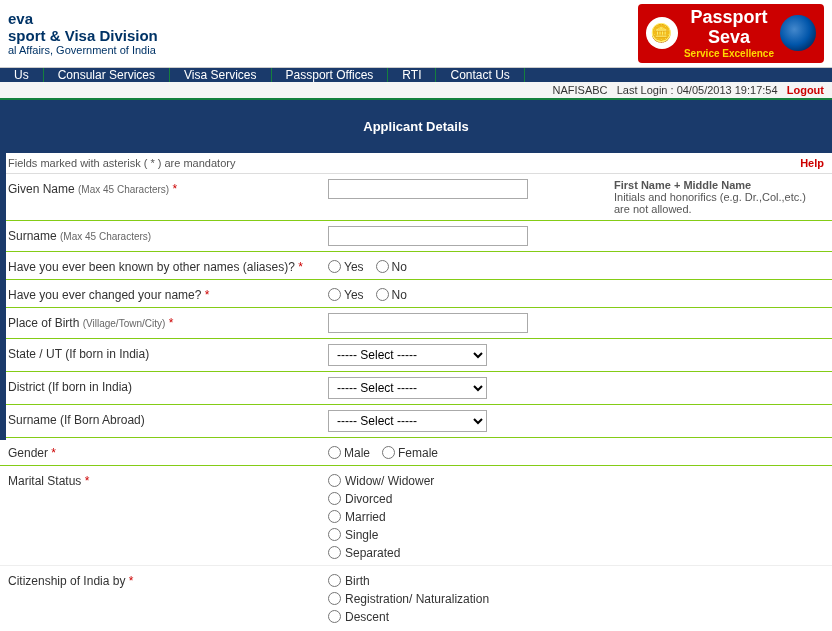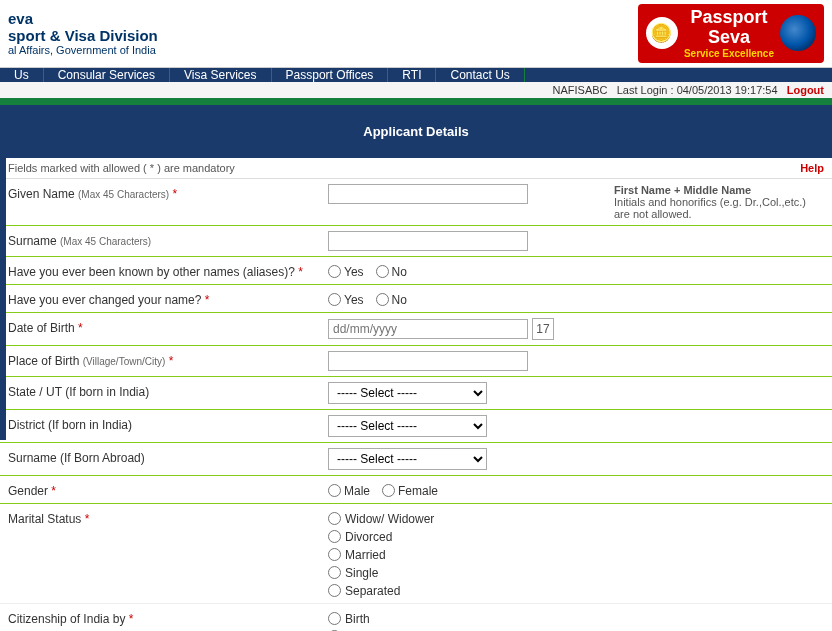--- a/index.html
+++ b/index.html
@@ -14,21 +14,21 @@
     .header-logo-text { color: #fff; font-size: 18px; font-weight: bold; line-height: 1.1; text-align: center; }
     .header-logo-sub { color: #ffd700; font-size: 10px; font-weight: bold; text-align: center; }
     .logo-globe { width: 36px; height: 36px; border-radius: 50%; background: radial-gradient(circle at 40% 40%, #4488cc, #0055aa, #001133); margin-left: 6px; display: inline-block; }
     .logo-emblem { width: 32px; height: 32px; background: #fff; border-radius: 50%; margin-right: 6px; display: flex; align-items: center; justify-content: center; font-size: 18px; }
 
     
     .navbar { background: #1a3a6b; display: flex; align-items: stretch; }
     .nav-item { color: #fff; padding: 0 14px; font-size: 12px; cursor: pointer; display: flex; align-items: center; border-right: 1px solid #15803d; }
 
     
-    .top-right { background: #f5f5f5; text-align: right; padding: 2px 8px; font-size: 11px; color: #333; border-bottom: 7px solid #15803d; }
+    .top-right { background: #f5f5f5; text-align: right; padding: 2px 8px; font-size: 11px; color: #333; border-bottom: 2px solid #15803d; }
     .logout-link { color: #cc0000; cursor: pointer; font-weight: bold; }
 
     
     .section-title { background: #1a3a6b; color: #fff; text-align: center; padding: 19px; font-size: 13px; font-weight: bold; }
 
     
     .help-bar { background: #fff; padding: 4px 8px; display: flex; justify-content: space-between; font-size: 11px; color: #555; border-bottom: 1px solid #ddd; }
     .help-link { color: #cc0000; cursor: pointer; font-weight: bold; }
 
     
@@ -92,21 +92,21 @@
   <div class="top-right">
     <span>NAFISABC</span>&nbsp;&nbsp;
     <span>Last Login :</span>
     <span>04/05/2013 19:17:54</span>&nbsp;&nbsp;
     <span class="logout-link">Logout</span>
   </div>
 
   <div class="section-title">Applicant Details</div>
 
   <div class="help-bar">
-    <span>Fields marked with allowed ( * ) are mandatory</span>
+    <span>Fields marked with asterisk ( * ) are mandatory</span>
     <span class="help-link">Help</span>
   </div>
 
   <div class="form-area">
 
     <div class="form-row">
       <div class="form-label">
         Given Name <span class="note">(Max 45 Characters)</span> <span class="required">*</span>
       </div>
       <div class="form-input">
@@ -156,31 +156,20 @@
             Yes
           </label>
           <label>
             <input type="radio" name="namechanged" value="no" style="">
             No
           </label>
         </div>
       </div>
     </div>
 
-    <div class="form-row">
-      <div class="form-label">
-        Date of Birth <span class="required">*</span>
-      </div>
-      <div class="form-input">
-        <div class="date-wrap">
-          <input type="text" placeholder="dd/mm/yyyy" style="">
-          <button class="cal-btn">17</button>
-        </div>
-      </div>
-    </div>
 
     <div class="form-row">
       <div class="form-label">
         Place of Birth <span class="note">(Village/Town/City)</span> <span class="required">*</span>
       </div>
       <div class="form-input">
         <input type="text" style="">
       </div>
     </div>
 

